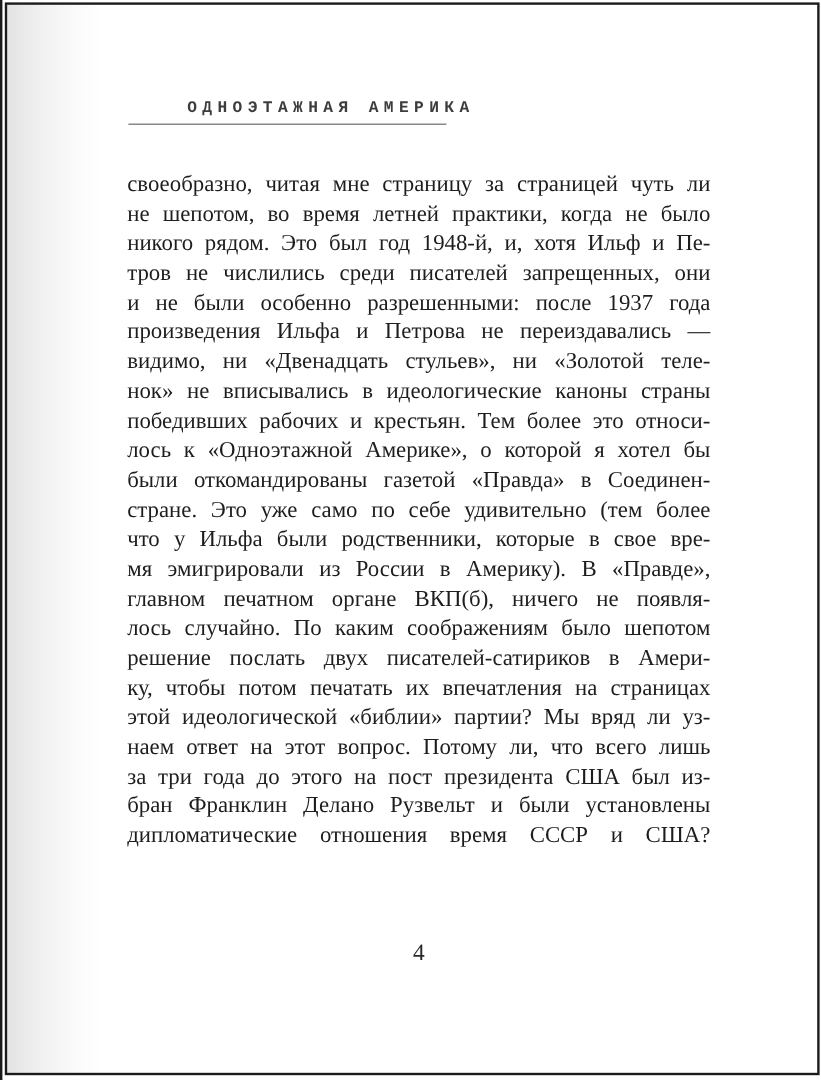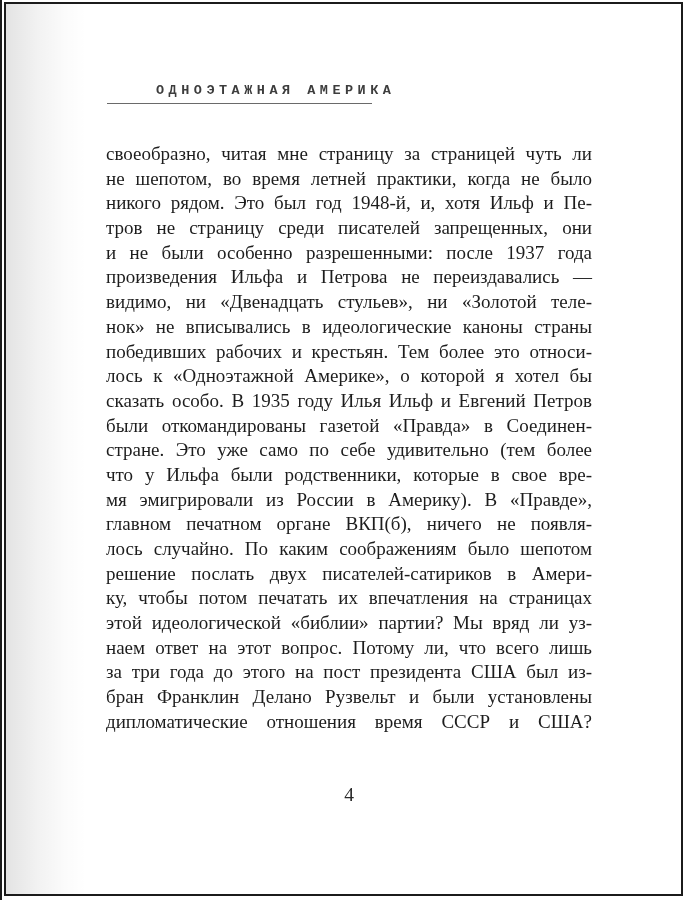--- a/index.html
+++ b/index.html
@@ -96,28 +96,27 @@
 <div class="page-frame"></div>
 <div class="spine-shadow"></div>
 
 <div class="running-head">ОДНОЭТАЖНАЯ АМЕРИКА</div>
 <div class="running-head-rule"></div>
 
 <div class="body-text">
     <div class="text-line">своеобразно, читая мне страницу за страницей чуть ли</div>
     <div class="text-line">не шепотом, во время летней практики, когда не было</div>
     <div class="text-line">никого рядом. Это был год 1948-й, и, хотя Ильф и Пе-</div>
-    <div class="text-line">тров не страницу среди писателей запрещенных, они</div>
+    <div class="text-line">тров не числились среди писателей запрещенных, они</div>
     <div class="text-line">и не были особенно разрешенными: после 1937 года</div>
     <div class="text-line">произведения Ильфа и Петрова не переиздавались —</div>
     <div class="text-line">видимо, ни «Двенадцать стульев», ни «Золотой теле-</div>
     <div class="text-line">нок» не вписывались в идеологические каноны страны</div>
     <div class="text-line">победивших рабочих и крестьян. Тем более это относи-</div>
     <div class="text-line">лось к «Одноэтажной Америке», о которой я хотел бы</div>
-    <div class="text-line">сказать особо. В 1935 году Илья Ильф и Евгений Петров</div>
     <div class="text-line">были откомандированы газетой «Правда» в Соединен-</div>
     <div class="text-line">стране. Это уже само по себе удивительно (тем более</div>
     <div class="text-line">что у Ильфа были родственники, которые в свое вре-</div>
     <div class="text-line">мя эмигрировали из России в Америку). В «Правде»,</div>
     <div class="text-line">главном печатном органе ВКП(б), ничего не появля-</div>
     <div class="text-line">лось случайно. По каким соображениям было шепотом</div>
     <div class="text-line">решение послать двух писателей-сатириков в Амери-</div>
     <div class="text-line">ку, чтобы потом печатать их впечатления на страницах</div>
     <div class="text-line">этой идеологической «библии» партии? Мы вряд ли уз-</div>
     <div class="text-line">наем ответ на этот вопрос. Потому ли, что всего лишь</div>

